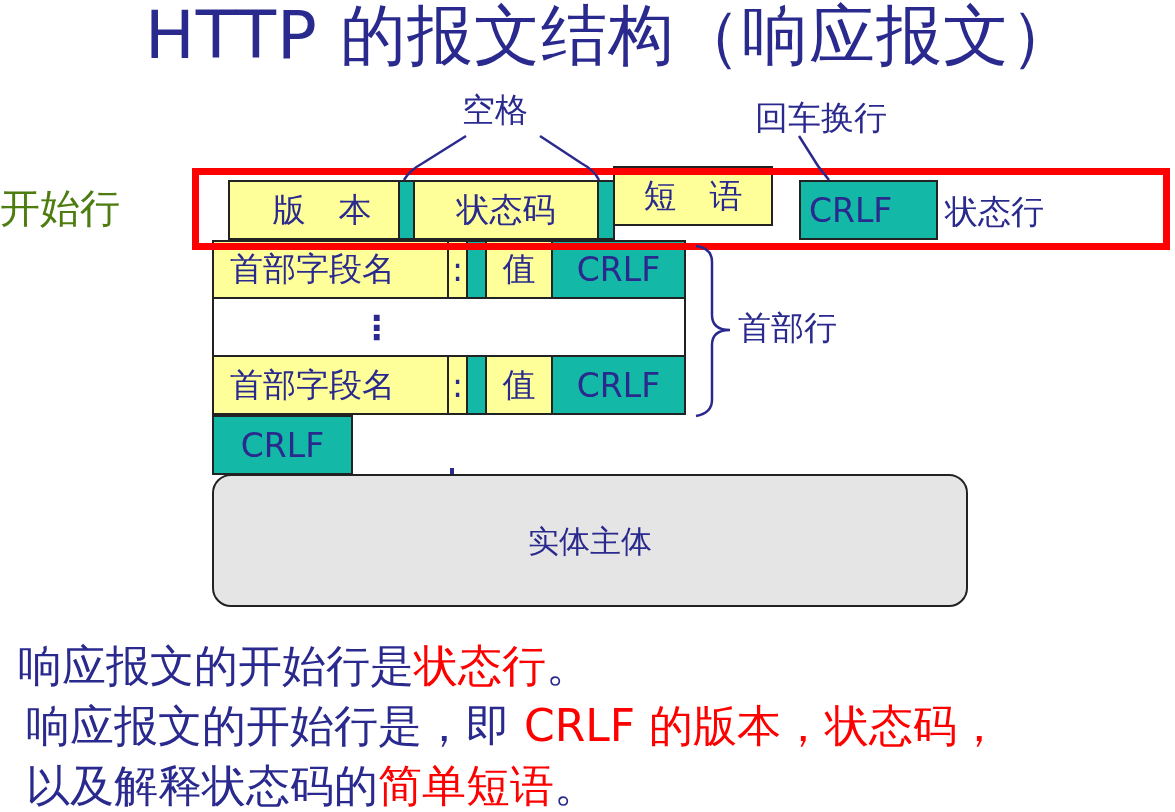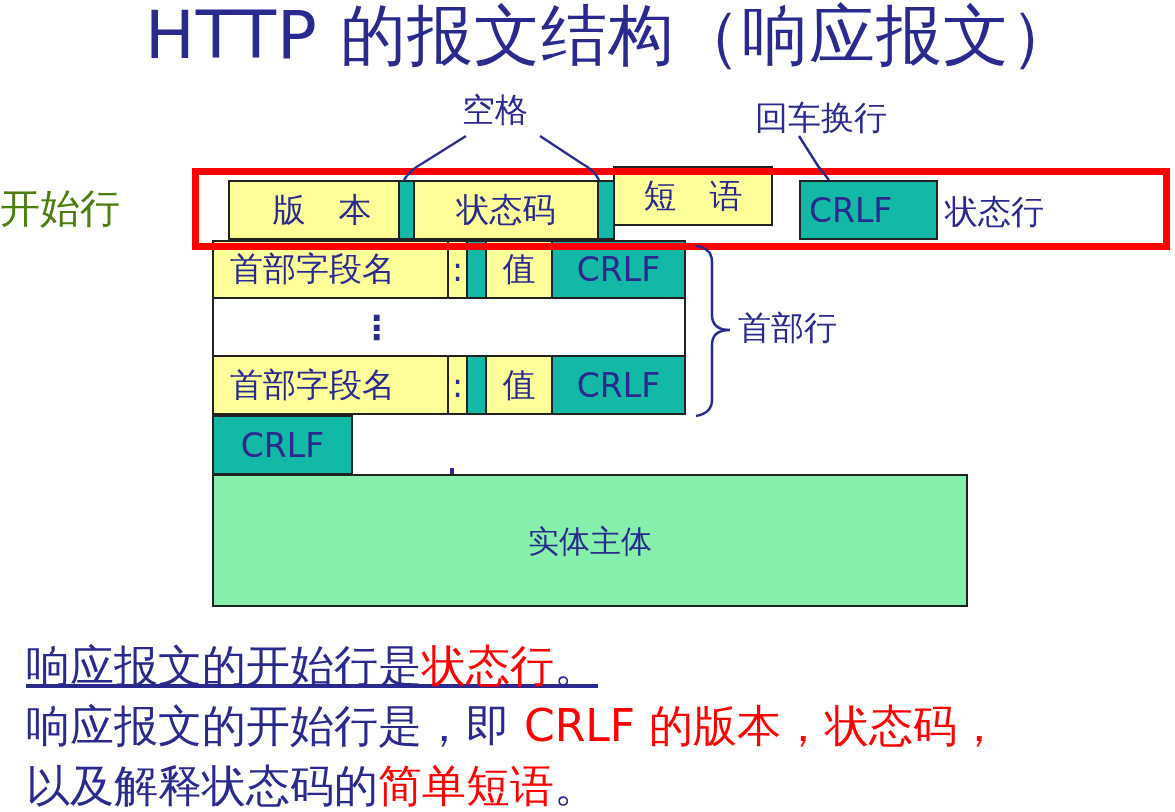--- a/index.html
+++ b/index.html
@@ -15,21 +15,21 @@
   .label { font-size:33px; line-height:40px; white-space:nowrap; color:#2A2A8E; }
   .big-label { font-size:40px; line-height:52px; white-space:nowrap; color:#4d7c0f; }
   .cell {
     position:absolute; box-sizing:border-box; border:2px solid #222;
     display:flex; align-items:center; justify-content:center;
     font-size:33px; color:#2A2A8E; white-space:nowrap;
   }
   .yellow { background:#FFFF99; }
   .blue { background:#14b8a6; }
   .white { background:#ffffff; }
-  .pink { background:#86efac; }
+  .pink { background:#e5e5e5;border-radius:19px; }
   .red-frame {
     position:absolute; left:192px; top:168px; width:978px; height:82px;
     box-sizing:border-box; border:7px solid #FF0000; pointer-events:none;
   }
   .body-text { font-size:44px; line-height:60px; white-space:nowrap; color:#2A2A8E; }
   .red { color:#FF0000; }
   .entity-text { font-size:31px; line-height:42px; text-align:center; color:#2A2A8E; }
   svg { position:absolute; left:0; top:0; }
 </style>
 </head>
@@ -84,21 +84,21 @@
   <path d="M466 136 L423 163 Q410 170 404 180" stroke="#2A2A8E" stroke-width="2.5" fill="none"></path>
   <path d="M540 136 L581 163 Q594 170 599 180" stroke="#2A2A8E" stroke-width="2.5" fill="none"></path>
 
   <path d="M799 136 L818 166 L829 180" stroke="#2A2A8E" stroke-width="2.5" fill="none"></path>
 
   <path d="M696 246 Q712 248 712 262 L712 315 Q712 330 730 330 Q712 330 712 345 L712 400 Q712 413 696 416" stroke="#2A2A8E" stroke-width="2.5" fill="none"></path>
 
   <rect x="450" y="468" width="4" height="6" fill="#2A2A8E"></rect>
 </svg>
 
-<div class="abs body-text" style="left:26px; top:636px;text-decoration:underline;">
+<div class="abs body-text" style="left:18px; top:636px;">
   <span>响应报文的开始行是</span><span class="red">状态行</span><span>。</span>
 </div>
 <div class="abs body-text" style="left:26px; top:696px;">
   <span>响应报文的开始行是，即 </span><span class="red">CRLF 的版本</span><span class="red">，</span><span class="red">状态码</span><span class="red">，</span>
 </div>
 <div class="abs body-text" style="left:26px; top:756px;">
   <span>以及解释状态码的</span><span class="red">简单短语</span><span>。</span>
 </div>
 
 </body></html>

